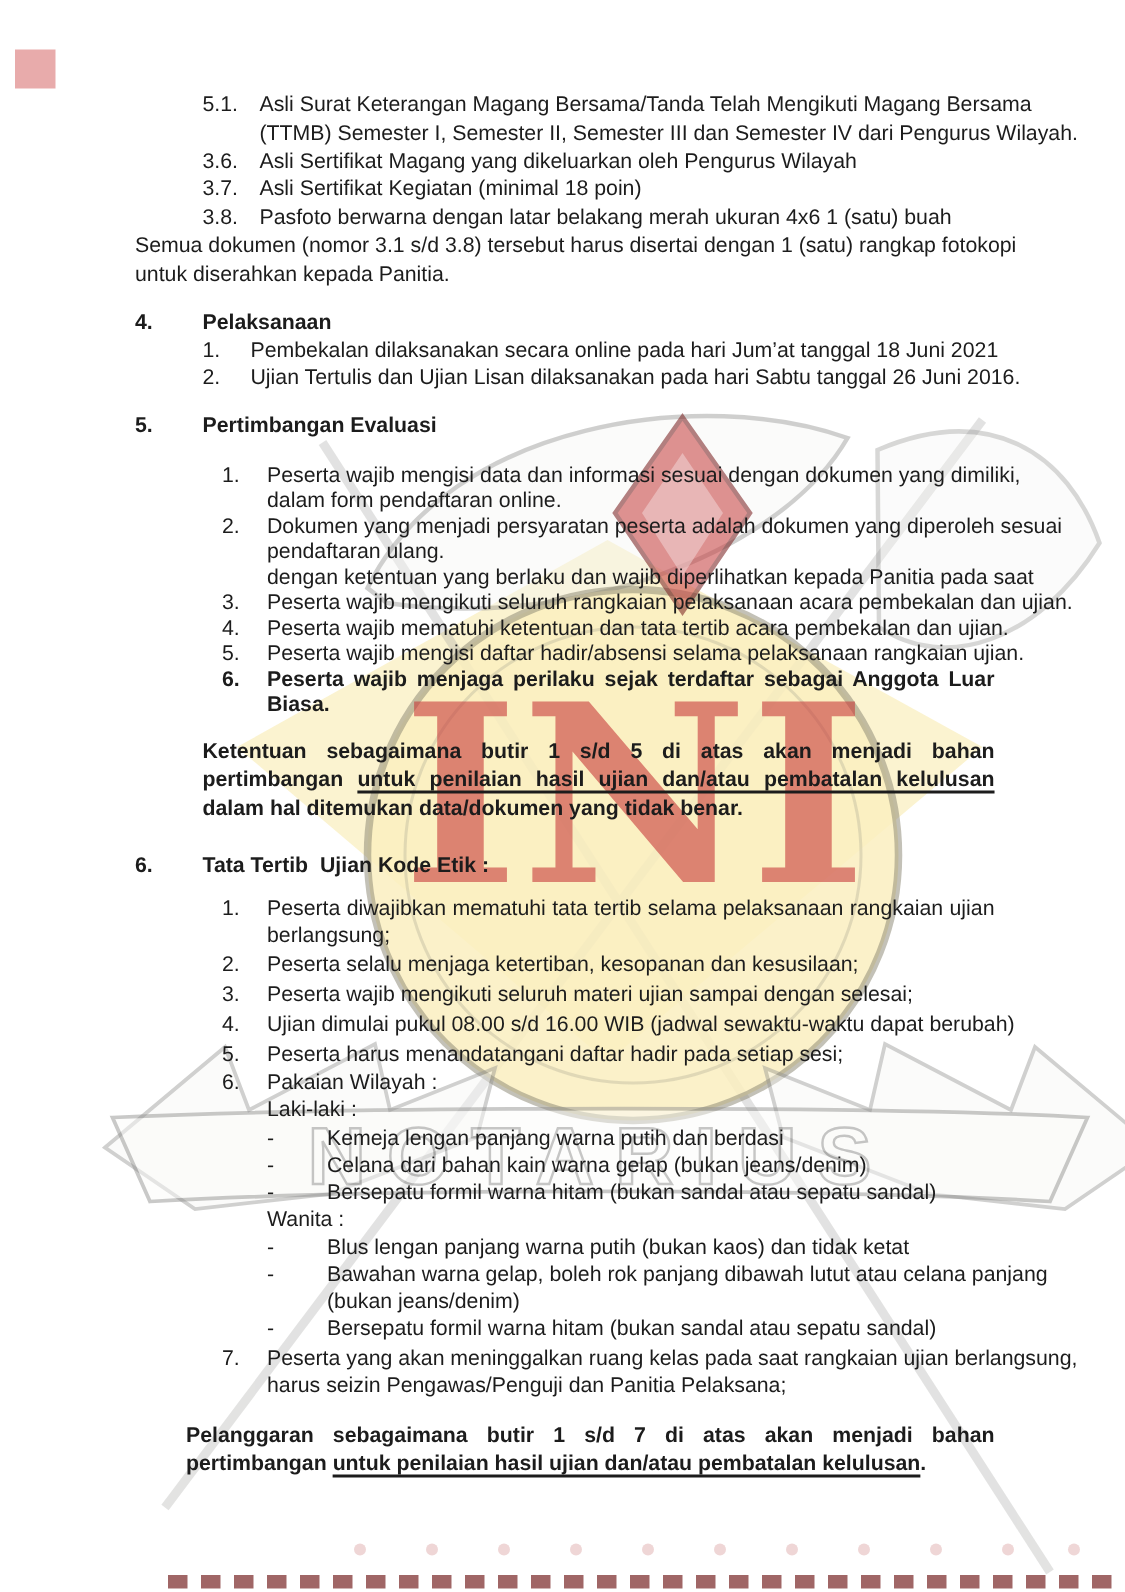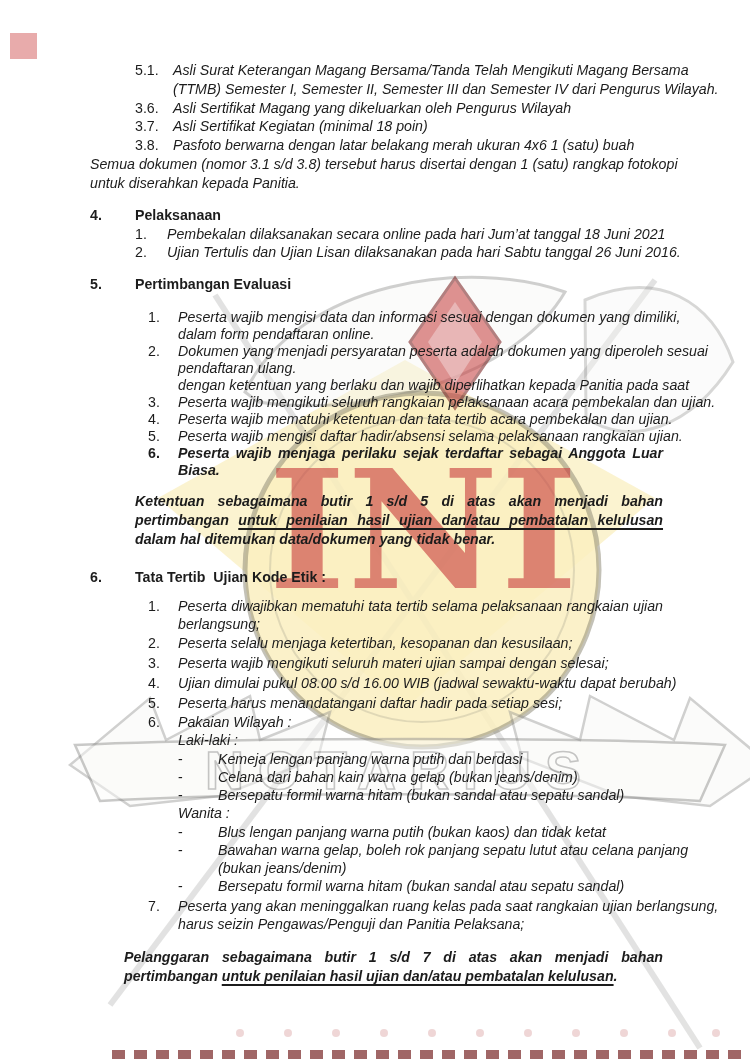--- a/index.html
+++ b/index.html
@@ -1,20 +1,20 @@
 <!DOCTYPE html>
 <html><head>
 <meta charset="utf-8">
 <style>
   html,body{margin:0;padding:0;background:#ffffff;}
   .page{position:relative;width:750px;height:1061px;background:#fff;overflow:hidden;
         font-family:"Liberation Sans",sans-serif;font-size:14.2px;color:#1c1c1c;}
   .wm{position:absolute;left:0;top:0;z-index:0;}
   .content{position:relative;z-index:1;padding:61px 87px 0 90px;}
-  .line{white-space:nowrap;font-style:italic;}
+  .line{white-space:nowrap;}
   .jl{text-align:justify;text-align-last:justify;}
   .row{display:flex;}
   .txt{flex:1;min-width:0;}
   
   .req{margin-left:45px;line-height:18.8px;}
   .req .num{flex:none;width:38px;}
   .reqnote{line-height:18.8px;}
   
   .sec{display:flex;font-weight:bold;line-height:19px;}
   .sec .snum{flex:none;width:45px;}
@@ -262,21 +262,21 @@
           </div>
           <div class="sub">
             <div class="line">Wanita :</div>
             <div class="subrow">
               <span class="dash">-</span>
               <span class="txt line">Blus lengan panjang warna putih (bukan kaos) dan tidak ketat</span>
             </div>
             <div class="subrow">
               <span class="dash">-</span>
               <span class="txt">
-                <span class="line" style="display:block">Bawahan warna gelap, boleh rok panjang sepatu lutut atau celana panjang</span>
+                <span class="line" style="display:block">Bawahan warna gelap, boleh rok panjang dibawah lutut atau celana panjang</span>
                 <span class="line" style="display:block">(bukan jeans/denim)</span>
               </span>
             </div>
             <div class="subrow">
               <span class="dash">-</span>
               <span class="txt line">Bersepatu formil warna hitam (bukan sandal atau sepatu sandal)</span>
             </div>
           </div>
         </span>
       </div>

